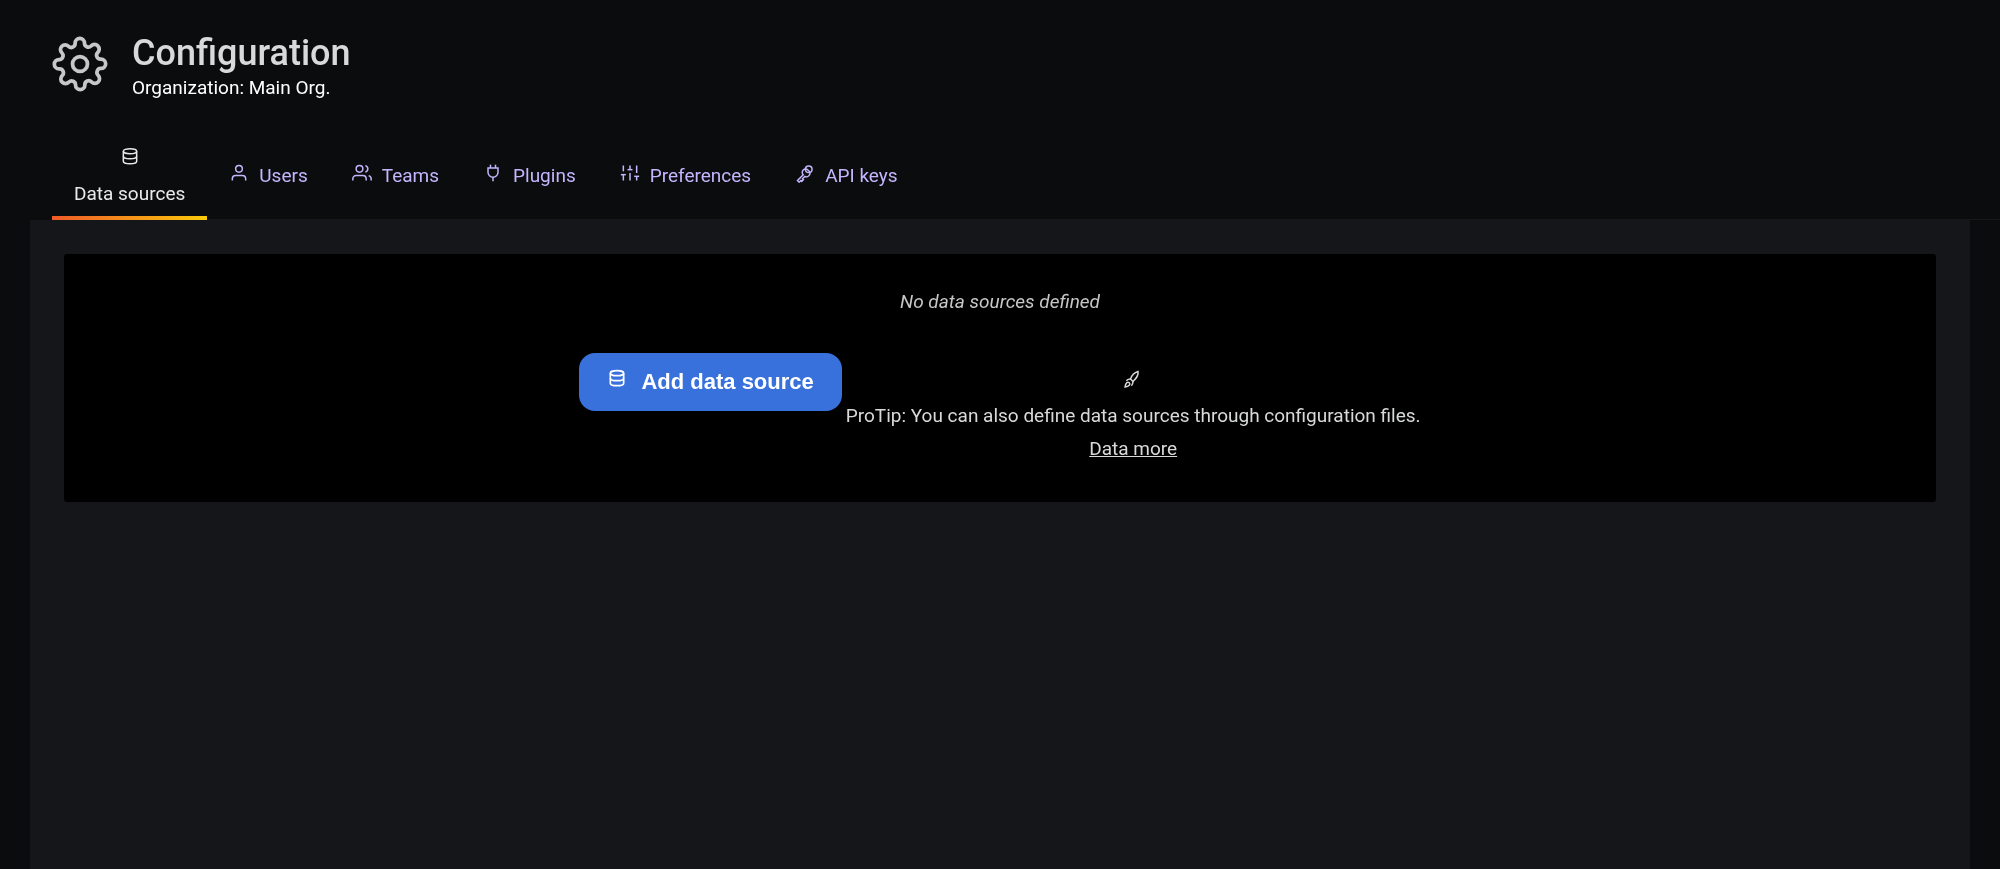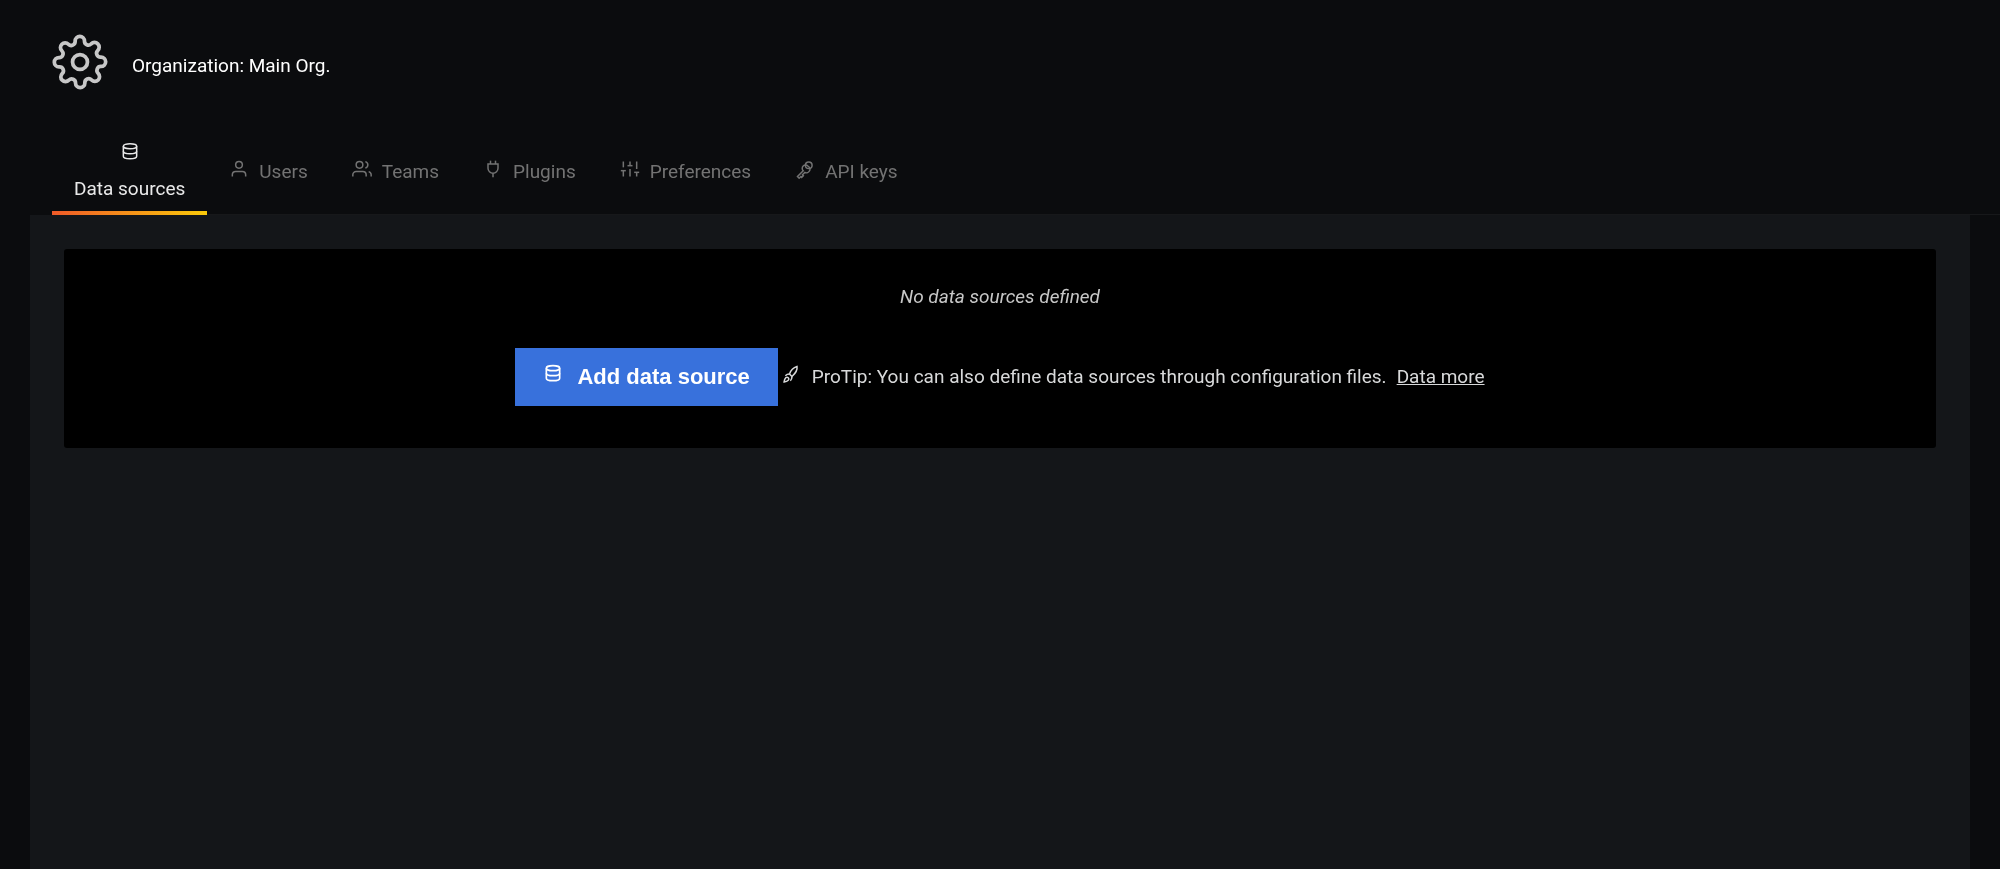--- a/index.html
+++ b/index.html
@@ -38,21 +38,21 @@
       margin: 34px 0 0 52px;
       border-bottom: 1px solid rgba(255,255,255,0.05);
       gap: 0;
     }
     .tab {
       display: flex;
       align-items: center;
       gap: 10px;
       padding: 14px 22px 14px 22px;
       font-size: 19px;
-      color: #737373;
+      color: #c4b5fd;
       cursor: pointer;
       position: relative;
     }
     .tab.active {
       color: #e9e9e9;
       flex-direction: column;
     }
     .tab.active::after {
       content: "";
       position: absolute;
@@ -87,38 +87,39 @@
     }
     .add-btn {
       display: inline-flex;
       align-items: center;
       gap: 14px;
       background: #3871dc;
       color: #fff;
       font-size: 22px;
       font-weight: 600;
       border: none;
-      border-radius: 0;
+      border-radius: 16px;
       padding: 16px 28px;
       margin-top: 40px;
       cursor: pointer;
     }
     .add-btn svg {
       width: 20px;
       height: 20px;
       stroke: #fff;
       fill: none;
     }
     .protip {
       margin-top: 42px;
       font-size: 19px;
       color: #d8d9da;
       display: inline-flex;
       align-items: center;
       gap: 10px;
+      flex-direction: column;
     }
     .protip svg {
       width: 20px;
       height: 20px;
       stroke: #d8d9da;
       fill: none;
     }
     .protip a {
       color: #d8d9da;
       text-decoration: underline;
@@ -129,20 +130,21 @@
 <body>
 
 <div class="page-header">
   <span class="header-icon">
     <svg viewBox="0 0 24 24" fill="none" stroke-width="1.6">
       <circle cx="12" cy="12" r="3.2"></circle>
       <path d="M19.4 15a1.65 1.65 0 0 0 .33 1.82l.06.06a2 2 0 1 1-2.83 2.83l-.06-.06a1.65 1.65 0 0 0-1.82-.33 1.65 1.65 0 0 0-1 1.51V21a2 2 0 0 1-4 0v-.09a1.65 1.65 0 0 0-1-1.51 1.65 1.65 0 0 0-1.82.33l-.06.06a2 2 0 1 1-2.83-2.83l.06-.06a1.65 1.65 0 0 0 .33-1.82 1.65 1.65 0 0 0-1.51-1H3a2 2 0 0 1 0-4h.09a1.65 1.65 0 0 0 1.51-1 1.65 1.65 0 0 0-.33-1.82l-.06-.06a2 2 0 1 1 2.83-2.83l.06.06a1.65 1.65 0 0 0 1.82.33h0a1.65 1.65 0 0 0 1-1.51V3a2 2 0 0 1 4 0v.09a1.65 1.65 0 0 0 1 1.51h0a1.65 1.65 0 0 0 1.82-.33l.06-.06a2 2 0 1 1 2.83 2.83l-.06.06a1.65 1.65 0 0 0-.33 1.82v0a1.65 1.65 0 0 0 1.51 1H21a2 2 0 0 1 0 4h-.09a1.65 1.65 0 0 0-1.51 1z"></path>
     </svg>
   </span>
   <div class="header-titles">
+    <h1>Configuration</h1>
     <div class="subtitle">Organization: Main Org.</div>
   </div>
 </div>
 
 <div class="tabs">
   <div class="tab active">
     <span>
       <svg viewBox="0 0 24 24" stroke-width="1.8">
           <ellipse cx="12" cy="5" rx="8" ry="3"></ellipse>
           <path d="M4 5v6c0 1.66 3.58 3 8 3s8-1.34 8-3V5"></path>

